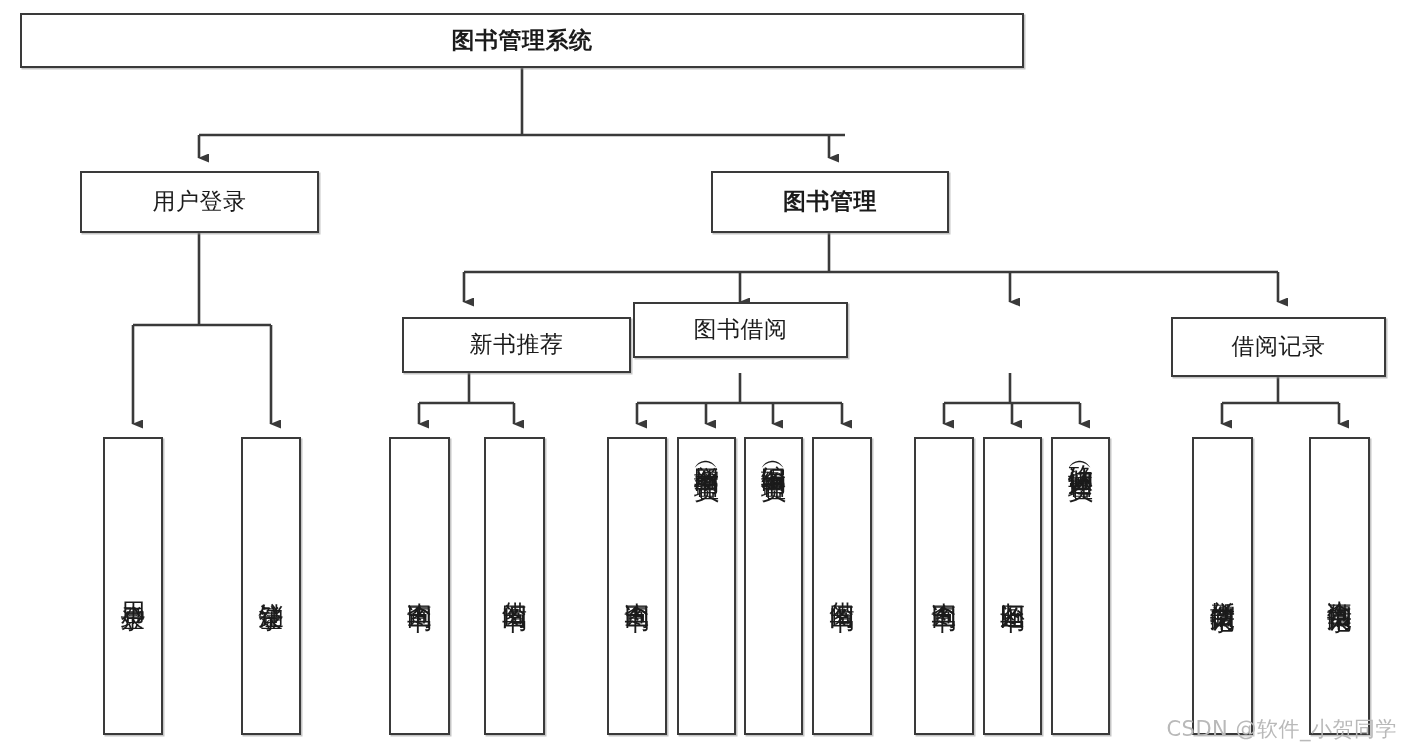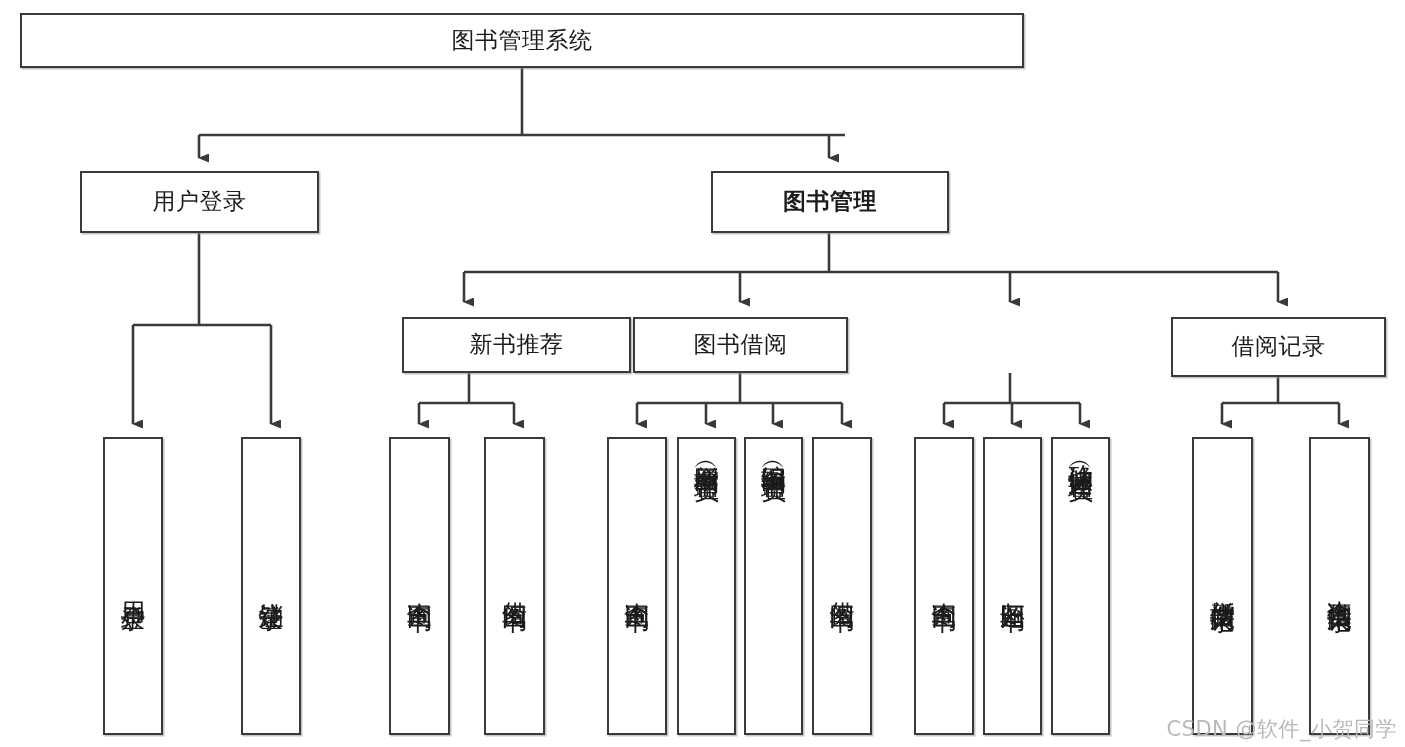--- a/index.html
+++ b/index.html
@@ -125,35 +125,35 @@
       <path d="M1012,403 L1012,424" marker-end="url(#arrow)"></path>
       <path d="M1080,403 L1080,424" marker-end="url(#arrow)"></path>
 
       <path d="M1278,373 L1278,403"></path>
       <path d="M1222,403 L1339,403"></path>
       <path d="M1222,403 L1222,424" marker-end="url(#arrow)"></path>
       <path d="M1339,403 L1339,424" marker-end="url(#arrow)"></path>
     </g>
   </svg>
 
-  <div class="node h" style="left:20px; top:13px; width:1004px; height:55px;">
+  <div class="node h" style="left:20px; top:13px; width:1004px; height:55px;font-weight:bold;">
     <span class="label">图书管理系统</span>
   </div>
 
   <div class="node h" style="left:80px; top:171px; width:239px; height:62px;">
     <span class="label">用户登录</span>
   </div>
   <div class="node h" style="left:711px; top:171px; width:238px; height:62px;font-weight:bold;">
     <span class="label">图书管理</span>
   </div>
 
   <div class="node h" style="left:362px; top:317px; width:229px; height:56px;margin-left:40px;">
     <span class="label">新书推荐</span>
   </div>
-  <div class="node h" style="left:633px; top:317px; width:215px; height:56px;">
+  <div class="node h" style="left:633px; top:302px; width:215px; height:56px;">
     <span class="label">图书借阅</span>
   </div>
   <div class="node h" style="left:1171px; top:317px; width:215px; height:60px;">
     <span class="label">借阅记录</span>
   </div>
 
   <div class="node v mid" style="left:103px; top:437px; width:60px; height:298px;">
     <span class="label">用户登录</span>
   </div>
   <div class="node v mid" style="left:241px; top:437px; width:60px; height:298px;">

